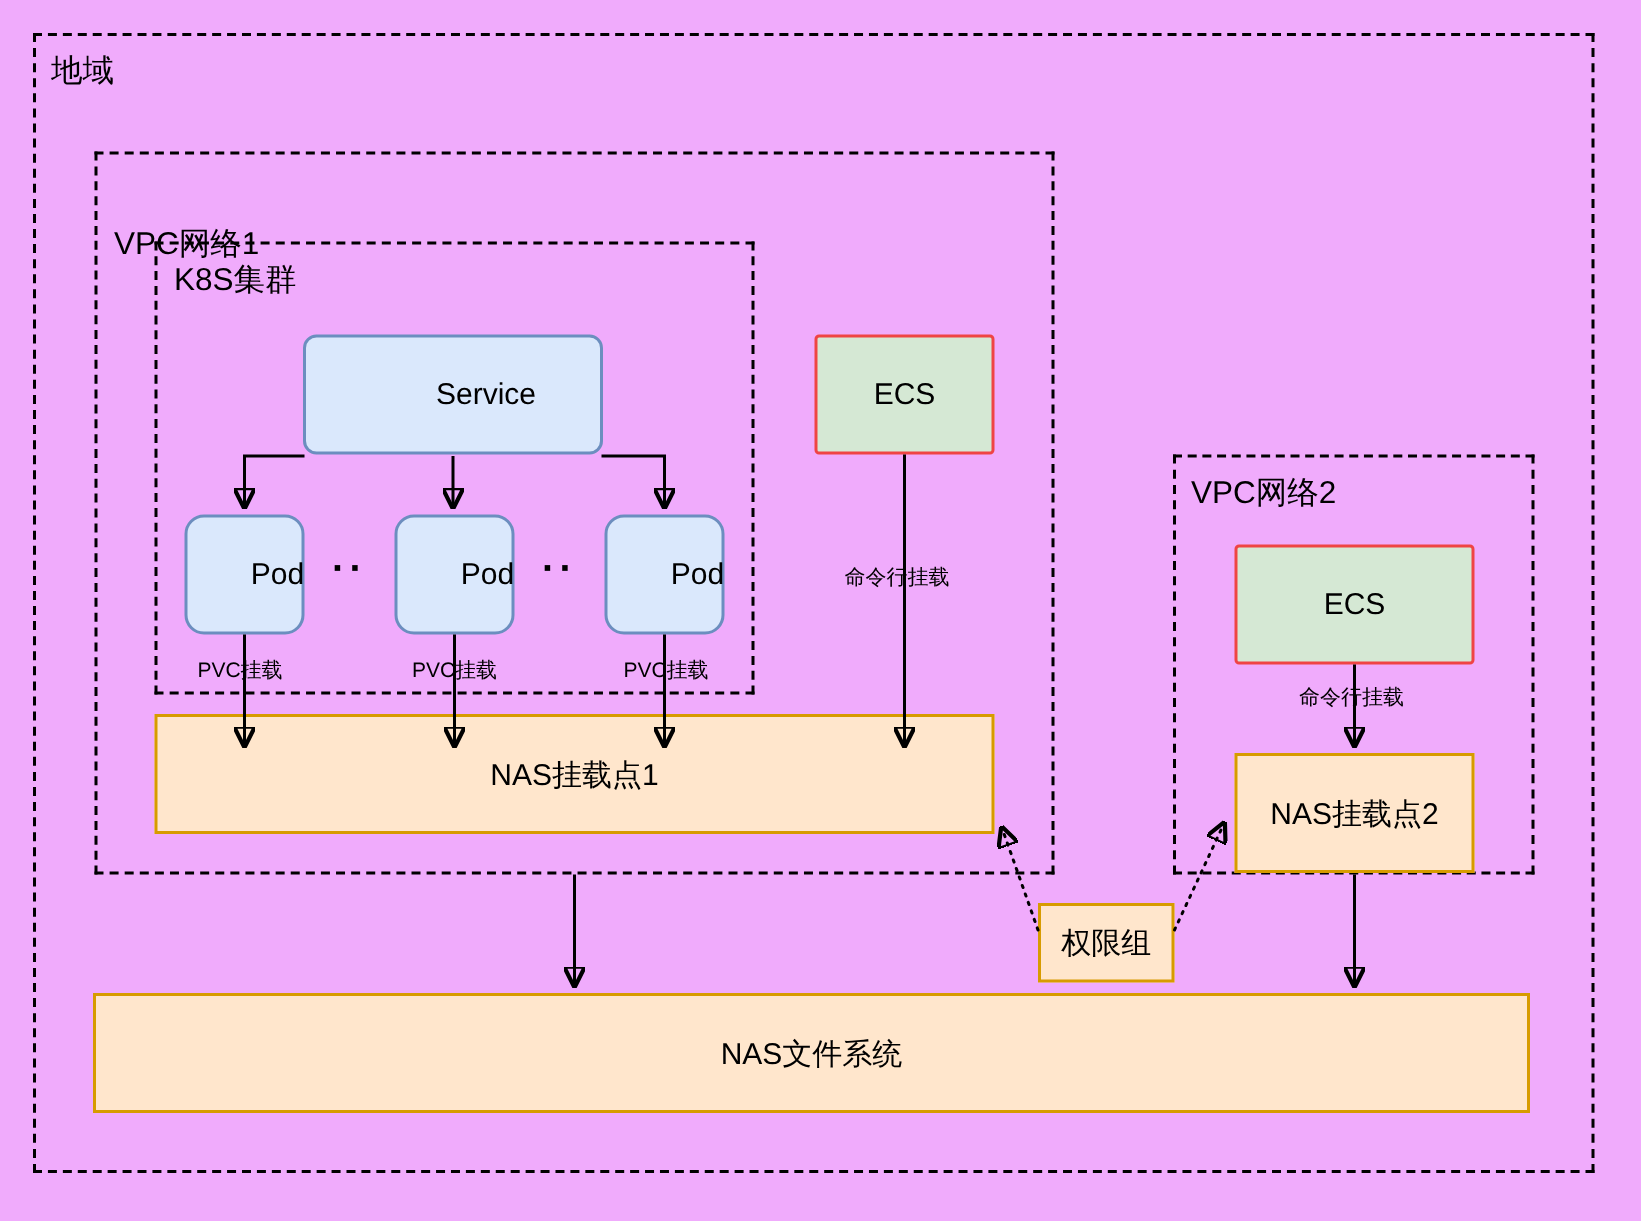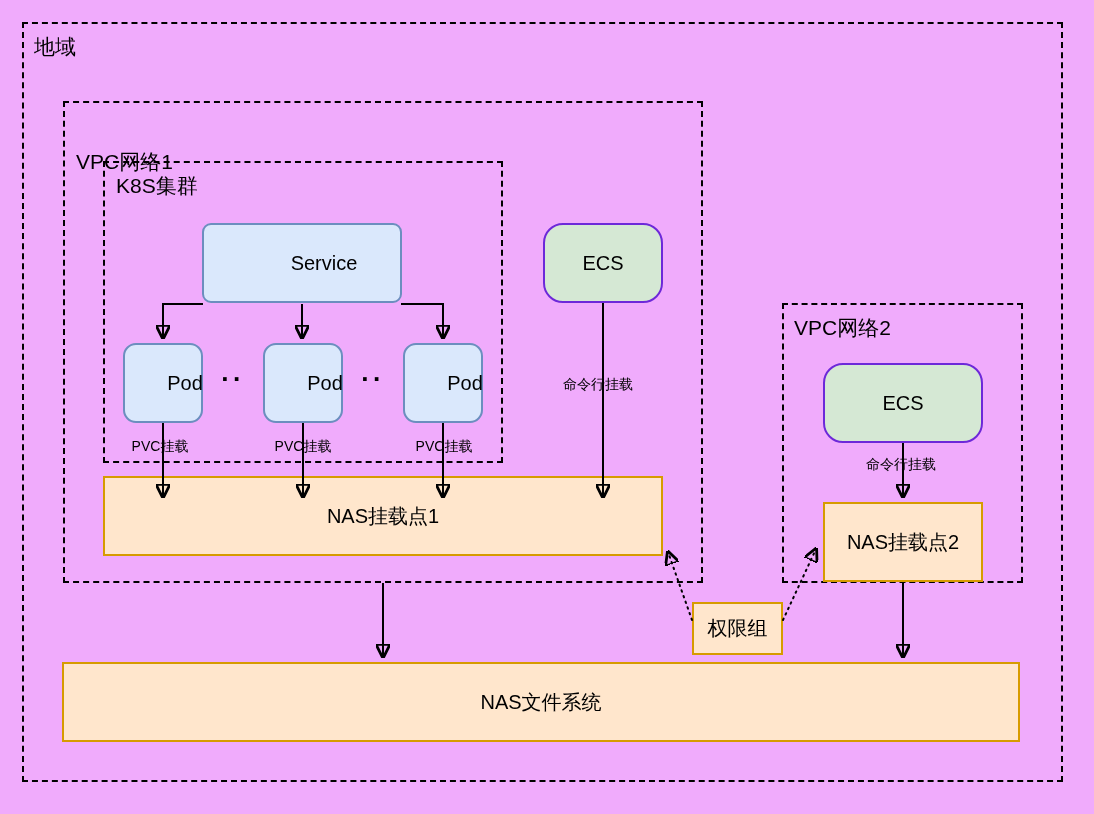--- a/index.html
+++ b/index.html
@@ -45,22 +45,22 @@
     border: 2px solid #6C8EBF;
     border-radius: 9px;
     padding-left: 44px;
   }
   .pod-node {
     border-radius: 13px;
     text-align: center;
   }
   .green-node {
     background: #D5E8D4;
-    border: 2px solid #6d28d9;
-    border-radius: 20px;
+    border: 2px solid #ef4444;
+    border-radius: 3px;
   }
   .orange-node {
     background: #FFE6CC;
     border: 2px solid #D79B00;
     border-radius: 0;
   }
   .edge-label {
     position: absolute;
     font-size: 14px;
     color: #000000;

